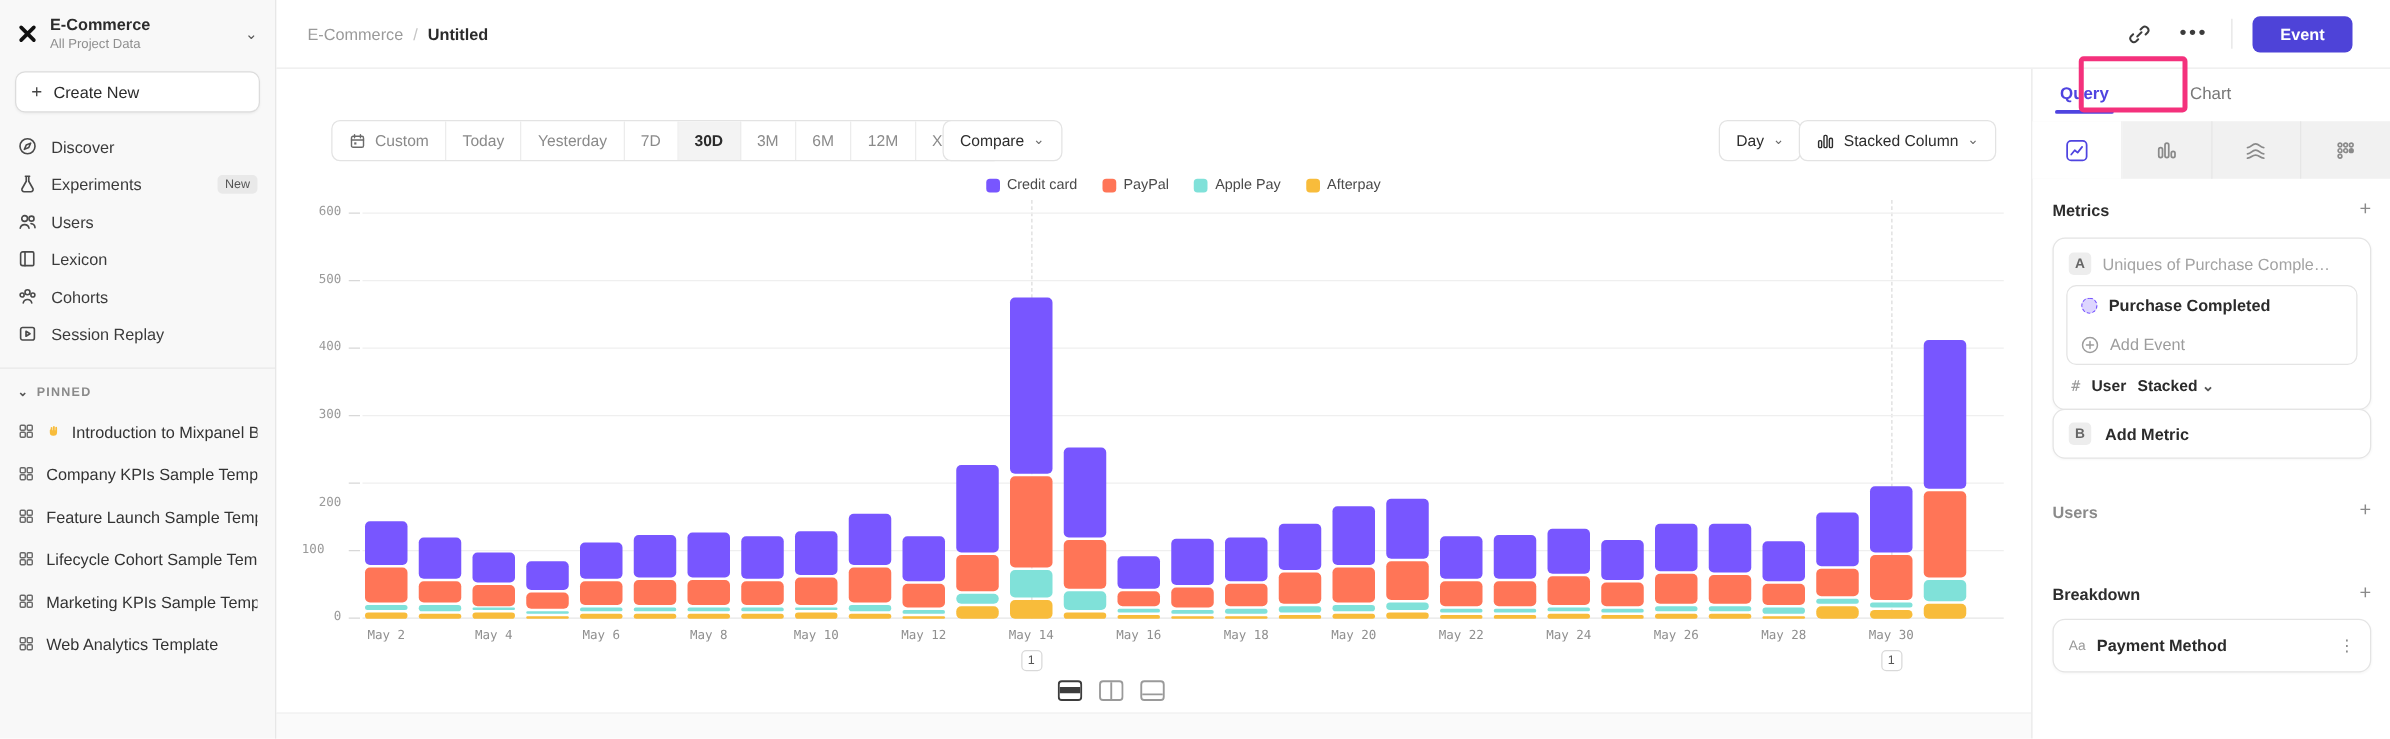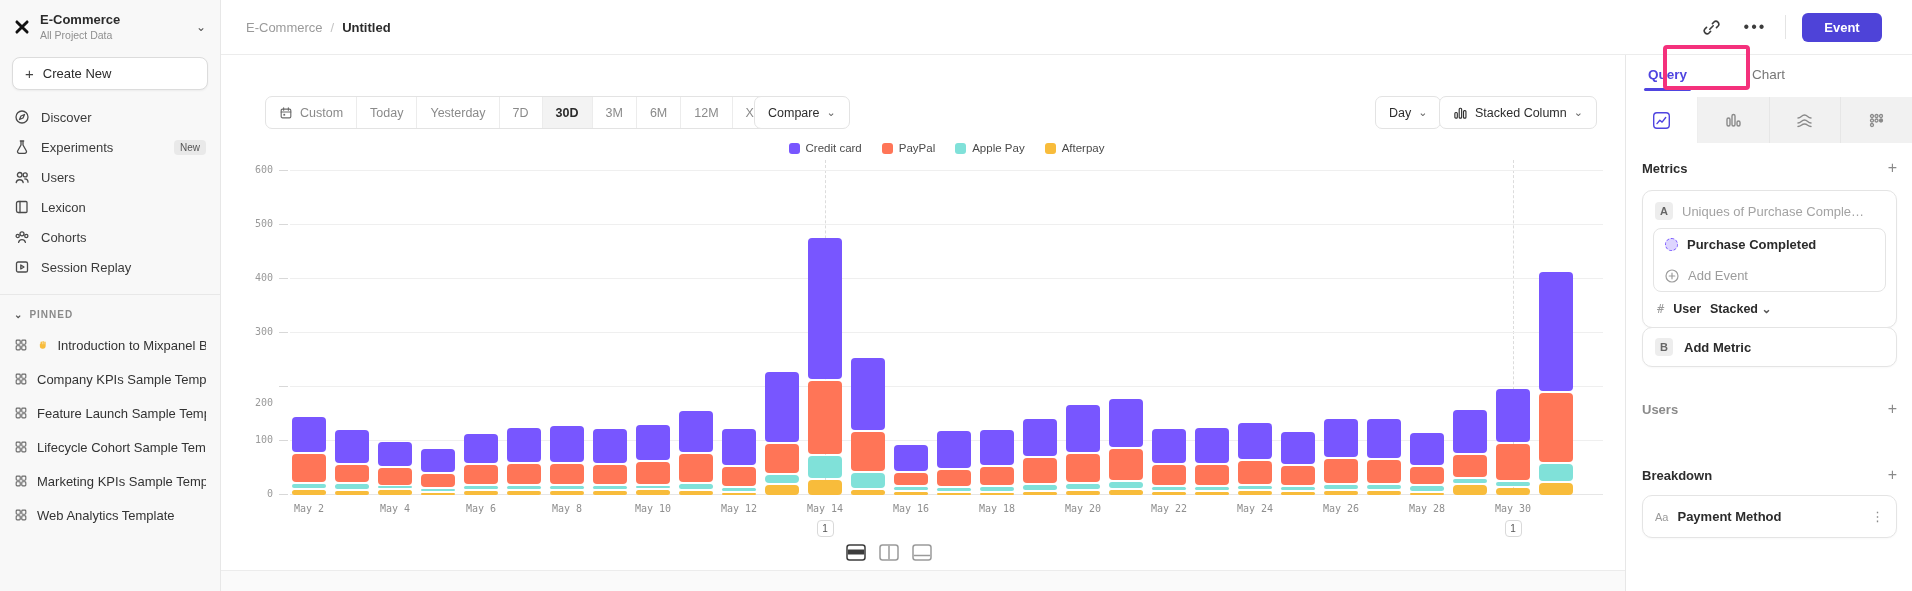--- a/index.html
+++ b/index.html
@@ -341,21 +341,21 @@
     </div>
 
   <div class="plot" id="plot">
       <div class="vguide" style="left: 535px; height: 335px;"></div>
       <div class="vguide" style="left: 1223px; height: 335px;"></div>
       <div class="gl zero" style="top: 334px;"></div>
       <div class="ytick-dash" style="left: -11px; top: 334px;"></div>
       <div class="ylab" style="left: -62px; top: 328px;">0</div>
       <div class="gl" style="top: 280px;"></div>
       <div class="ytick-dash" style="left: -11px; top: 280px;"></div>
-      <div class="ylab" style="left: -62px; top: 274px;">100</div>
+      <div class="ylab" style="left: -62px; top: 274px; text-align: center;">100</div>
       <div class="gl" style="top: 226px;"></div>
       <div class="ytick-dash" style="left: -11px; top: 226px;"></div>
       <div class="ylab" style="left: -62px; top: 220px; margin-top: 17px;">200</div>
       <div class="gl" style="top: 172px;"></div>
       <div class="ytick-dash" style="left: -11px; top: 172px;"></div>
       <div class="ylab" style="left: -62px; top: 166px;">300</div>
       <div class="gl" style="top: 118px;"></div>
       <div class="ytick-dash" style="left: -11px; top: 118px;"></div>
       <div class="ylab" style="left: -62px; top: 112px;">400</div>
       <div class="gl" style="top: 64px;"></div>

